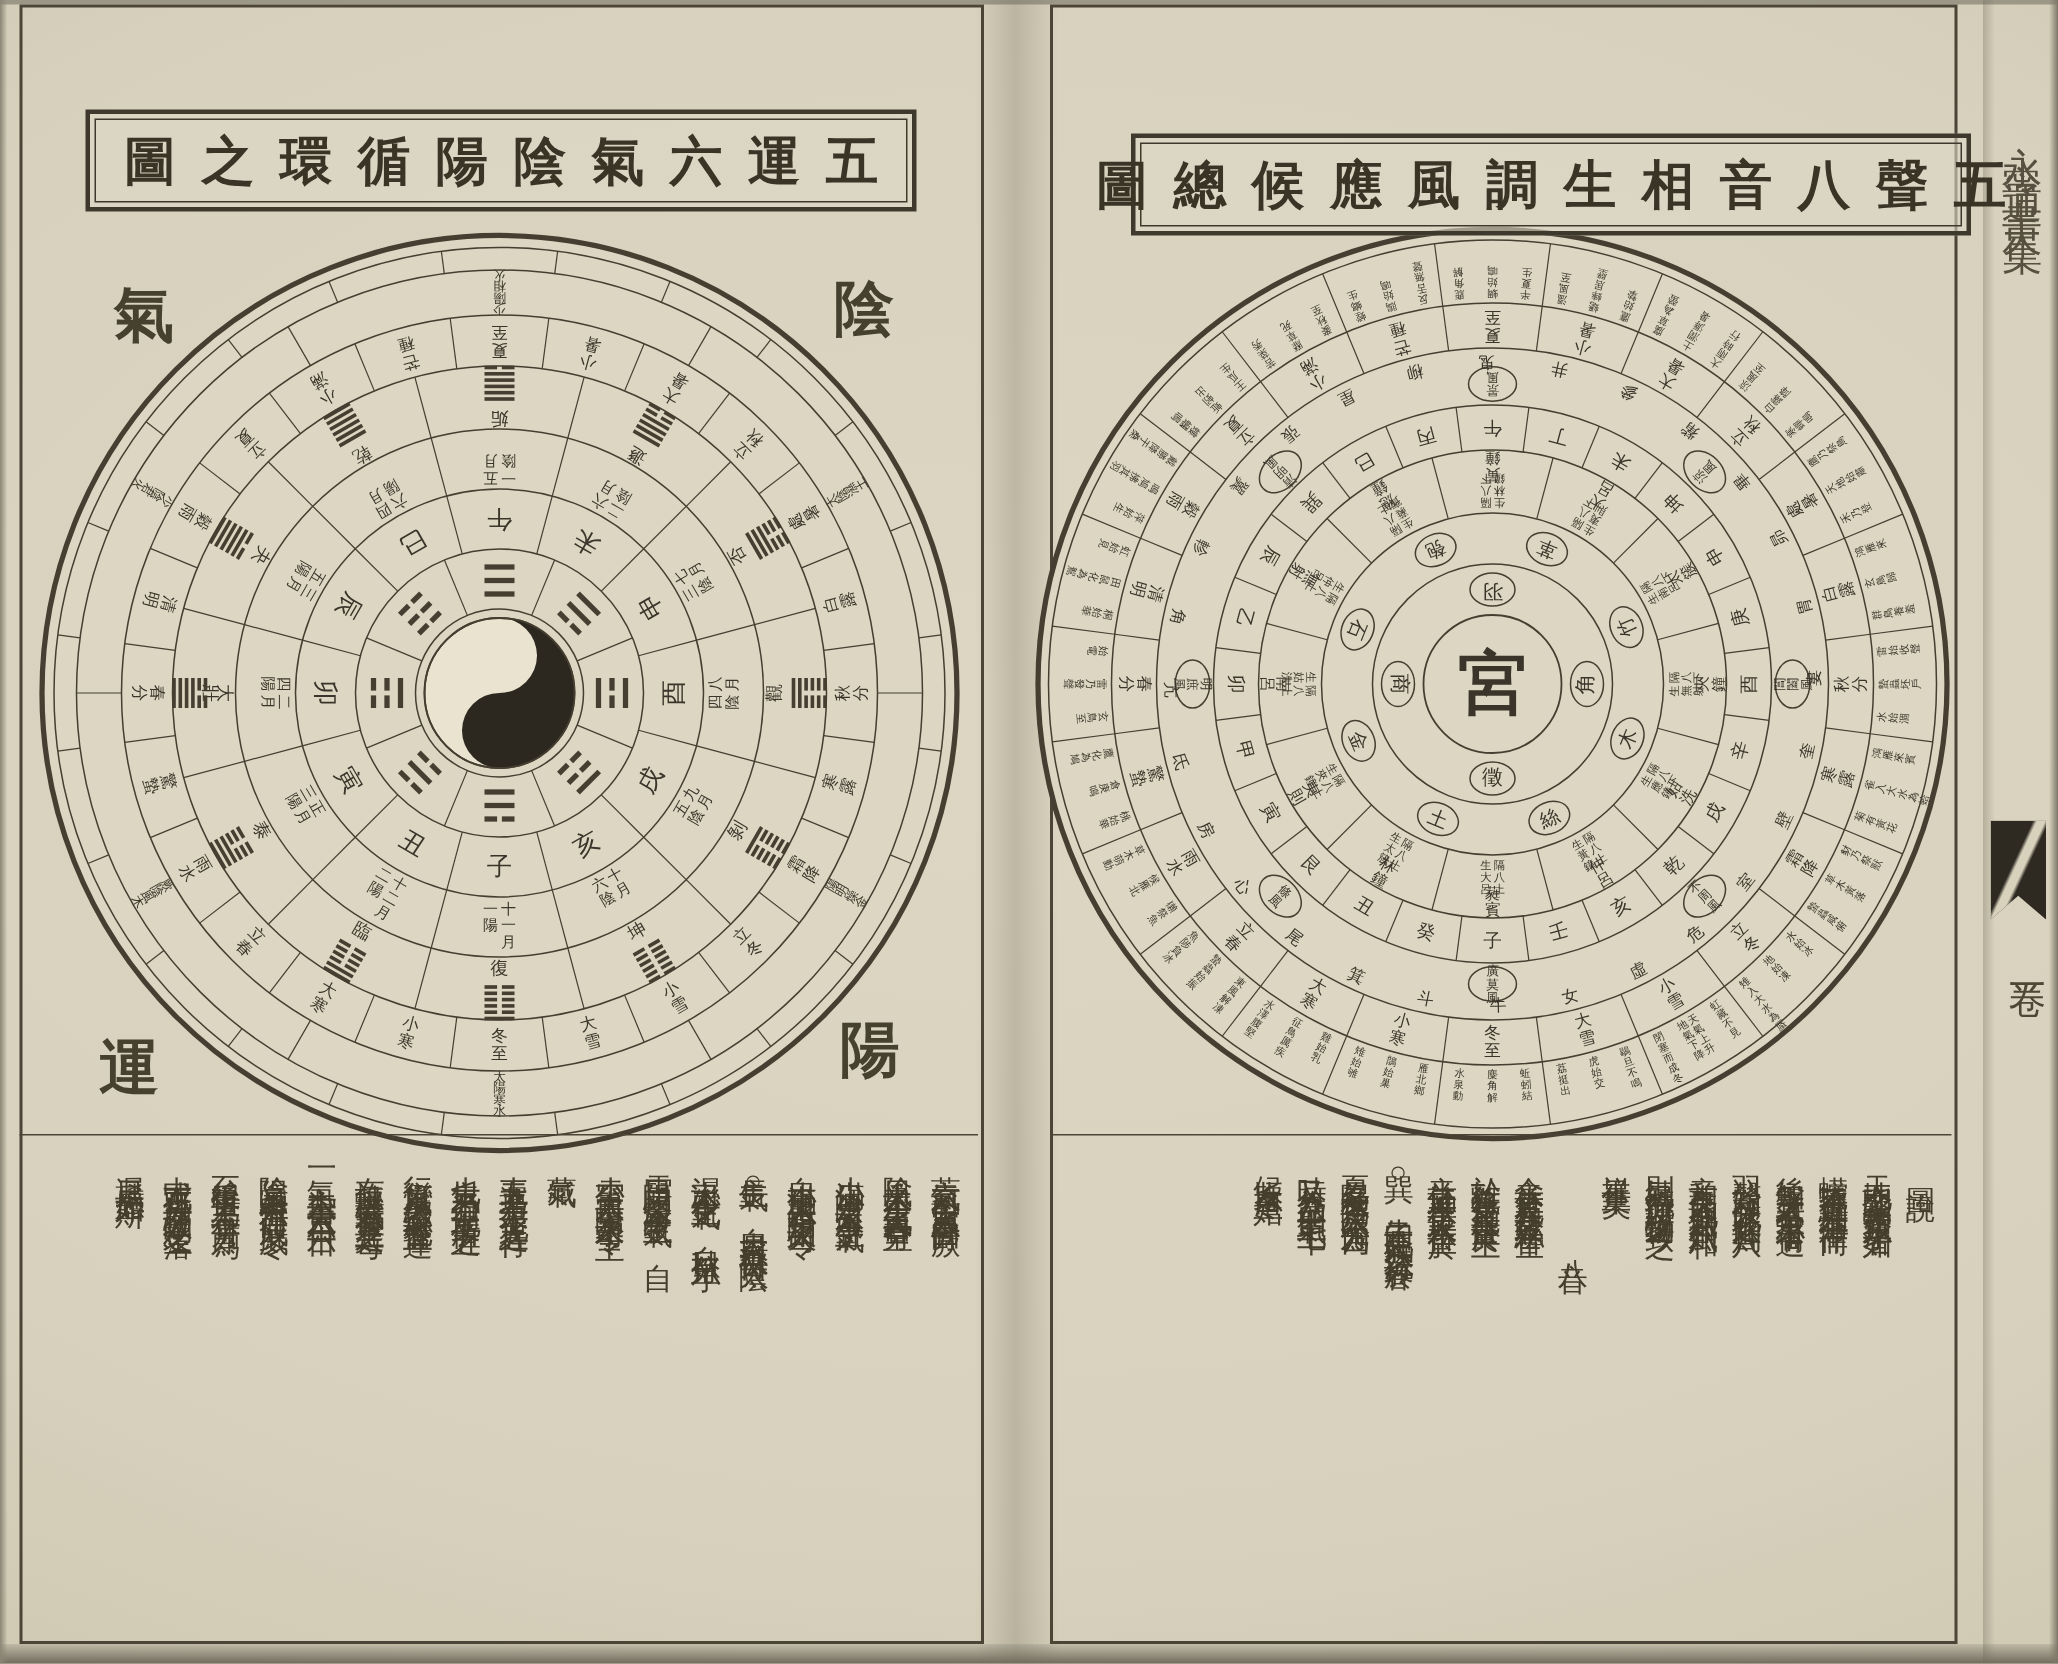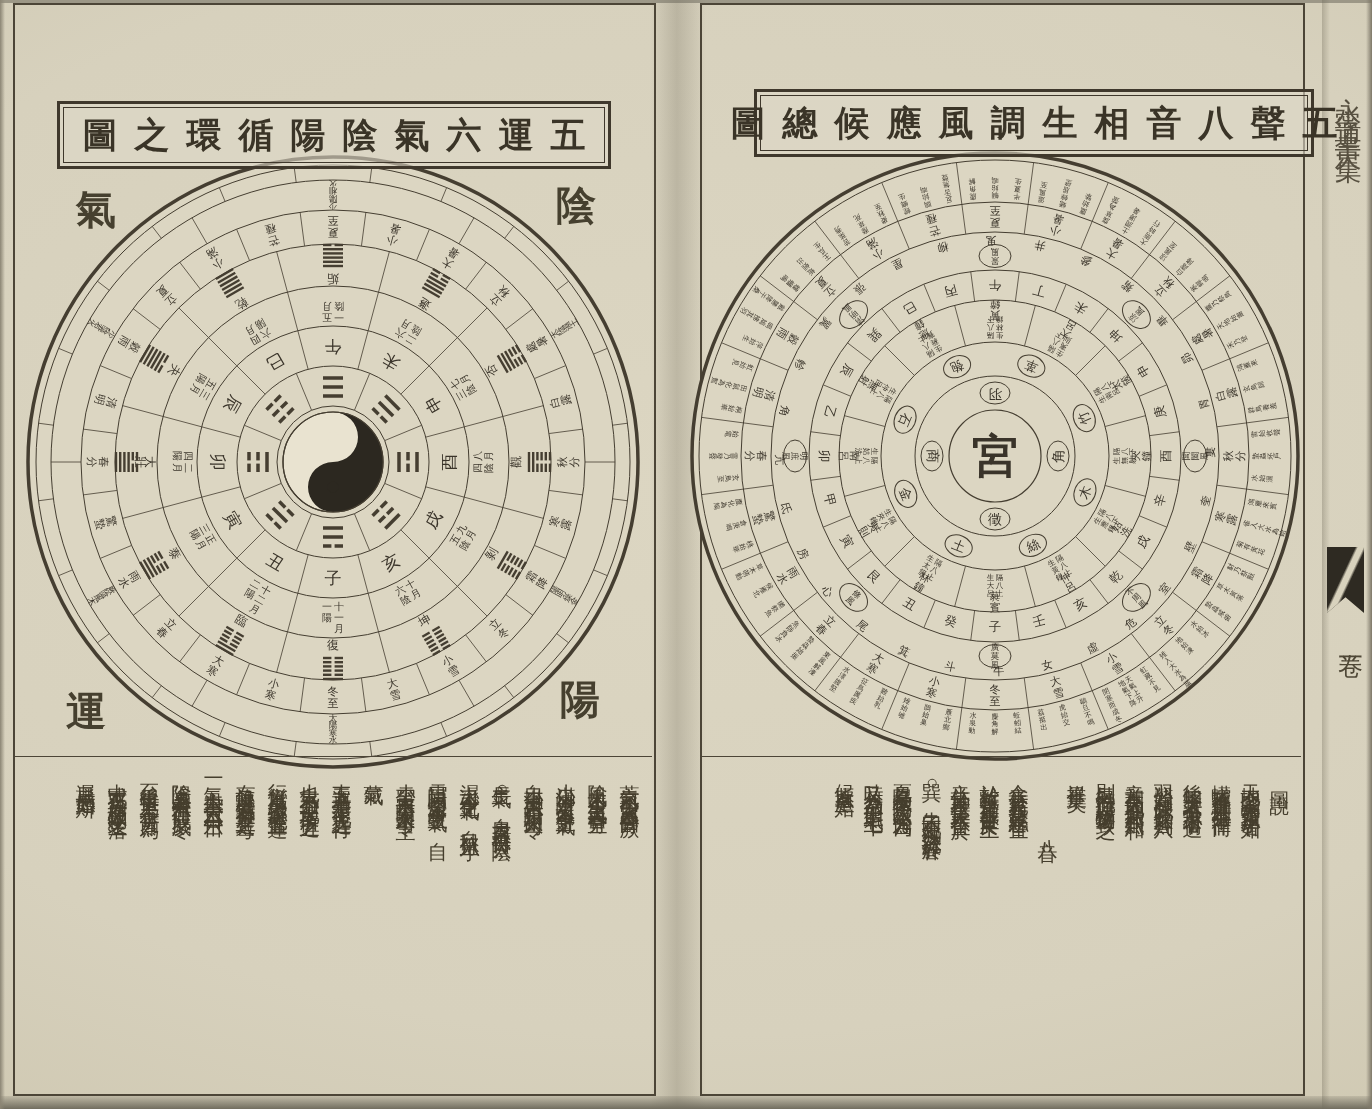--- a/index.html
+++ b/index.html
@@ -28,21 +28,21 @@
   .frame-left{left:13px;top:3px;width:639px;height:1089px}
   .frame-right{left:700px;top:3px;width:601px;height:1089px}
 
   .title-box{position:absolute;border:3px solid #3f382c;padding:3px;background:rgba(222,216,200,.6)}
   .title-box .inner{
     border:1.3px solid #3f382c;height:100%;box-sizing:border-box;
     display:flex;align-items:center;justify-content:center;
     font-size:35px;font-weight:bold;letter-spacing:17px;padding-left:17px;white-space:nowrap;
     color:#3a3427;
   }
-  .title-left{left:57px;top:101px;width:542px;height:56px}
+  .title-left{left:57px;top:73px;width:542px;height:56px}
   .title-right{left:754px;top:89px;width:548px;height:56px}
 
   .corner{position:absolute;font-size:40px;font-weight:bold;color:#46402f}
 
   .block-rule{position:absolute;height:0;border-top:1.6px solid #4c4537}
   .rule-left{left:13px;top:756px;width:639px}
   .rule-right{left:700px;top:756px;width:601px}
 
   .vtext{
     position:absolute;writing-mode:vertical-rl;text-orientation:upright;

